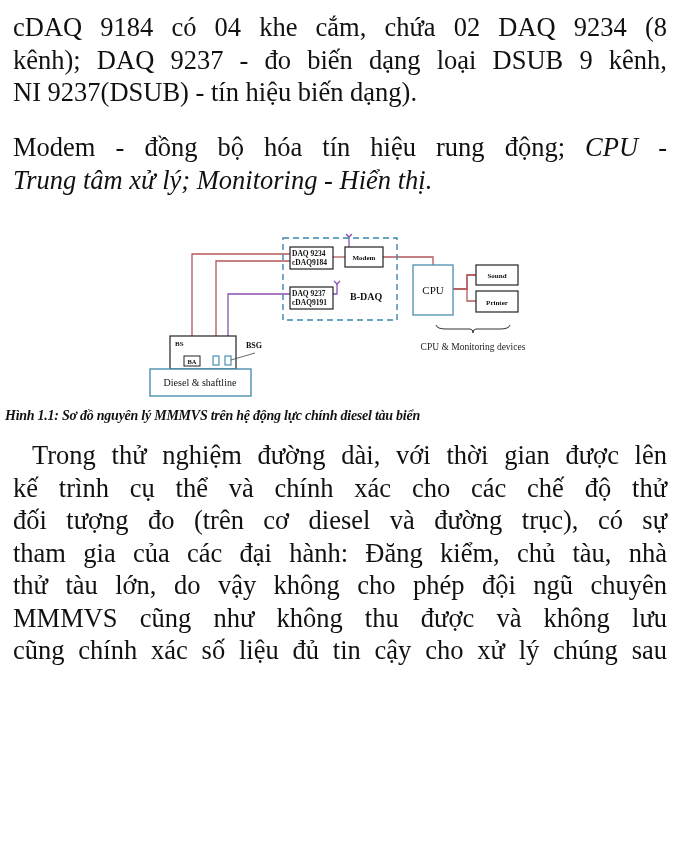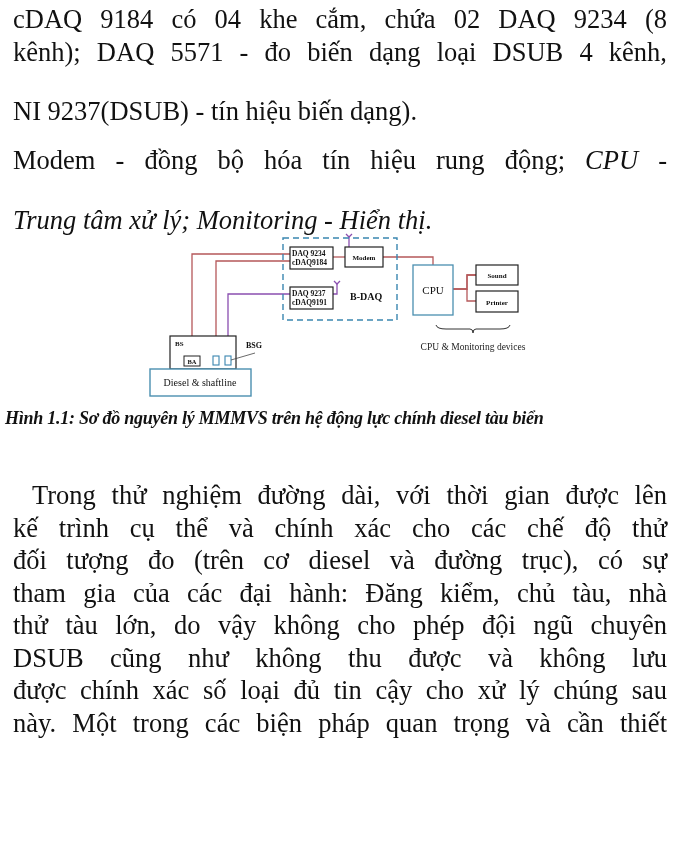--- a/index.html
+++ b/index.html
@@ -1,34 +1,34 @@
 <!DOCTYPE html>
 <html><head>
   <meta charset="utf-8">
   <style>
     html, body { margin: 0; padding: 0; background: #ffffff; }
     body { width: 680px; height: 858px; overflow: hidden; position: relative; color: #111; }
     .serif { font-family: "Liberation Serif", "DejaVu Serif", serif; }
     .para { position: absolute; left: 13px; width: 654px; font-size: 26.5px; line-height: 32.5px; text-align: justify; }
     .line { display: block; white-space: nowrap; text-align-last: justify; text-align: justify; }
-    .line.last { text-align-last: left; margin-top: 27px; }
+    .line.last { text-align-last: left; }
     .it { font-style: italic; }
-    #p1 { top: 3px; }
-    #p2 { top: 144px; }
-    #caption { position: absolute; left: 5px; top: 408px; width: 672px; font-size: 18px; font-weight: bold; font-style: italic; white-space: nowrap; letter-spacing: -0.25px; }
+    #p1 { top: 11px; }
+    #p2 { top: 131px; }
+    #caption { position: absolute; left: 5px; top: 408px; width: 672px; font-size: 14px; font-weight: bold; font-style: italic; white-space: nowrap; letter-spacing: -0.25px; }
     #p3 { top: 439px; }
-    .indent { padding-left: 19px; margin-top: 40px; }
+    .indent { padding-left: 19px; }
     #diagram { position: absolute; left: 0; top: 225px; width: 680px; height: 180px; }
   </style>
 </head>
 <body class="serif">
 
 <div id="p1" class="para">
   <span class="line">cDAQ 9184 có 04 khe cắm, chứa 02 DAQ 9234 (8</span>
-  <span class="line">kênh); DAQ 5571 - đo biến dạng loại DSUB 4 kênh,</span>
+  <span class="line">kênh); DAQ 9237 - đo biến dạng loại DSUB 9 kênh,</span>
   <span class="line last">NI 9237(DSUB) - tín hiệu biến dạng).</span>
 </div>
 
 <div id="p2" class="para">
   <span class="line"><span>Modem - đồng bộ hóa tín hiệu rung động; </span><span class="it">CPU -</span></span>
   <span class="line last it">Trung tâm xử lý; Monitoring - Hiển thị.</span>
 </div>
 
 <svg id="diagram" viewBox="0 225 680 180" width="680" height="180" xmlns="http://www.w3.org/2000/svg">
   <g fill="none" stroke-width="1.3">
@@ -93,16 +93,15 @@
 </svg>
 
 <div id="caption">Hình 1.1: Sơ đồ nguyên lý MMMVS trên hệ động lực chính diesel tàu biển</div>
 
 <div id="p3" class="para">
   <span class="line indent">Trong thử nghiệm đường dài, với thời gian được lên</span>
   <span class="line">kế trình cụ thể và chính xác cho các chế độ thử</span>
   <span class="line">đối tượng đo (trên cơ diesel và đường trục), có sự</span>
   <span class="line">tham gia của các đại hành: Đăng kiểm, chủ tàu, nhà</span>
   <span class="line">thử tàu lớn, do vậy không cho phép đội ngũ chuyên</span>
-  <span class="line">DSUB cũng như không thu được và không lưu</span>
-  <span class="line">được chính xác số loại đủ tin cậy cho xử lý chúng sau</span>
-  <span class="line">này. Một trong các biện pháp quan trọng và cần thiết</span>
+  <span class="line">MMMVS cũng như không thu được và không lưu</span>
+  <span class="line">cũng chính xác số liệu đủ tin cậy cho xử lý chúng sau</span>
 </div>
 
 </body></html>

